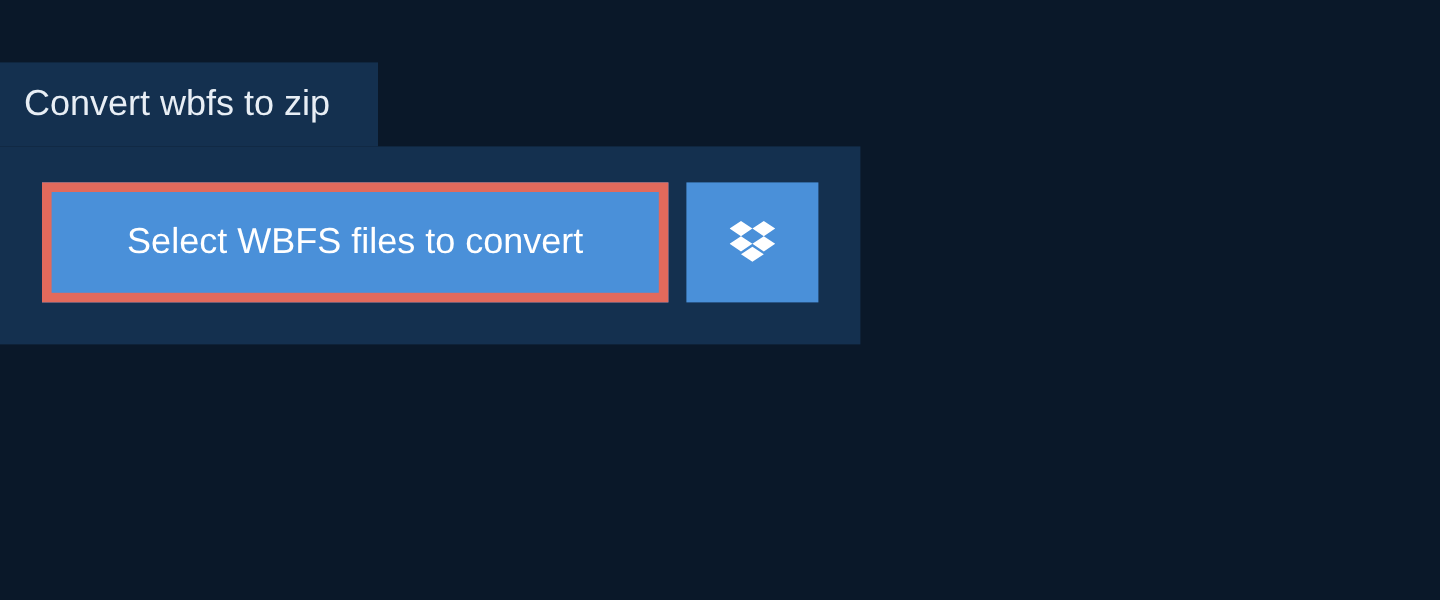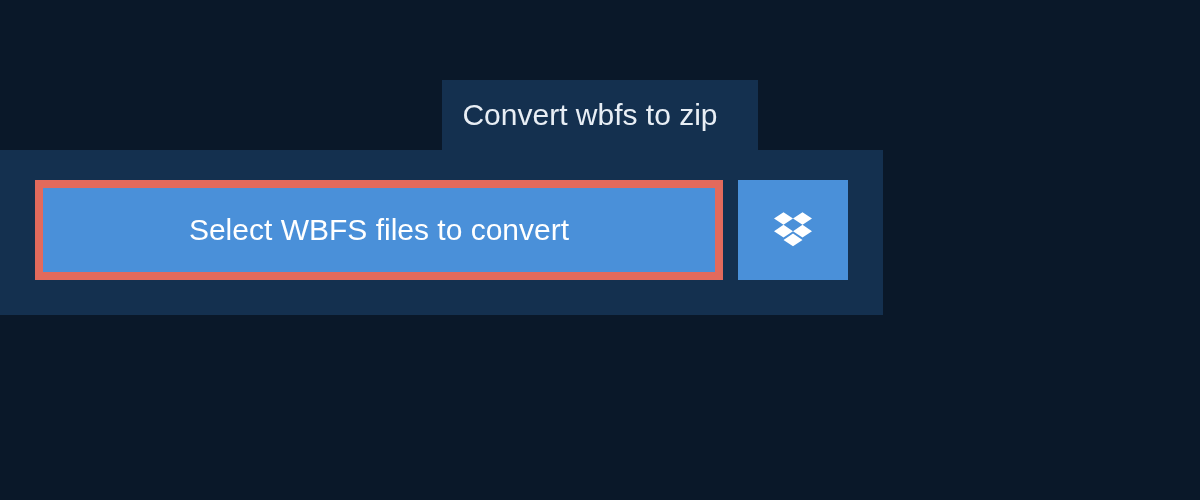--- a/index.html
+++ b/index.html
@@ -8,34 +8,33 @@
       box-sizing: border-box;
     }
     body {
       width: 1200px;
       height: 500px;
       background: #0a1829;
       font-family: -apple-system, BlinkMacSystemFont, 'Segoe UI', Arial, sans-serif;
       overflow: hidden;
     }
     .container {
-      padding-top: 80px;
-      text-align: center;
+      padding-top: 52px;
     }
     .tab-header {
       display: inline-block;
       background: #14304f;
       padding: 18px 40px 18px 20px;
       color: #e8eef5;
       font-size: 30px;
       font-weight: 300;
     }
     .panel {
       background: #14304f;
-      width: 883px;
+      width: 717px;
       padding: 30px 35px 35px 35px;
       display: flex;
       gap: 15px;
       align-items: stretch;
     }
     .select-button {
       background: #4a90d9;
       border: 8px solid #e26a5c;
       color: #ffffff;
       font-size: 30px;

